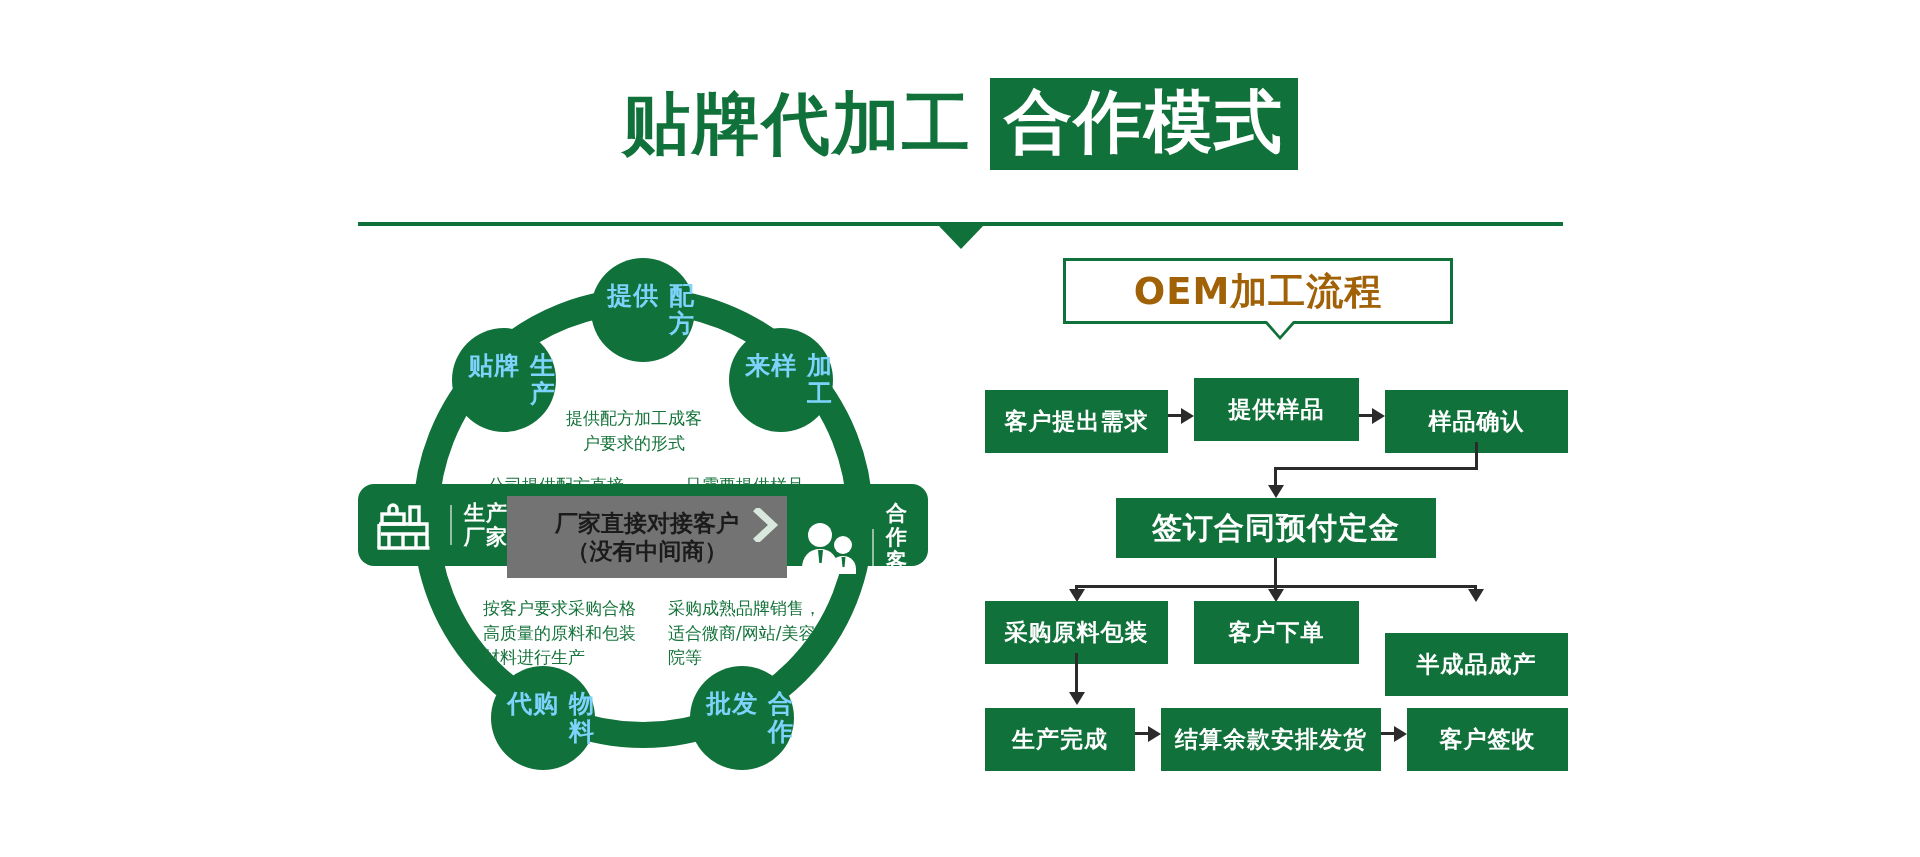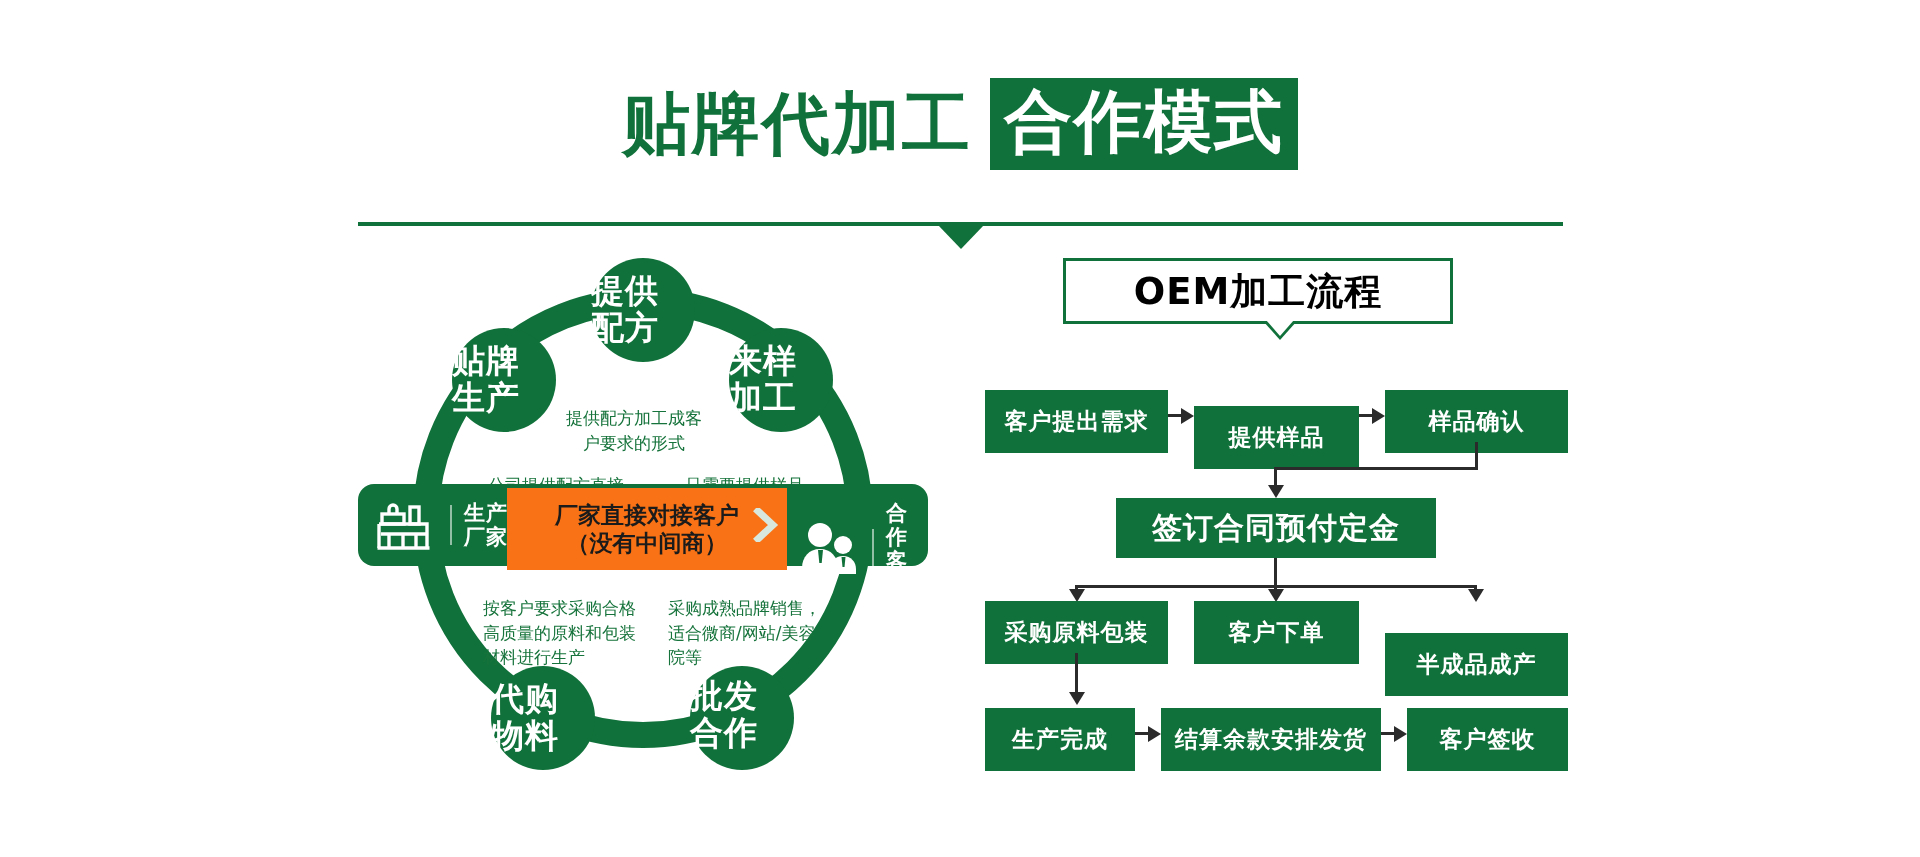--- a/index.html
+++ b/index.html
@@ -41,50 +41,50 @@
   #cycle { position: absolute; left: 358px; top: 258px; width: 570px; height: 520px; }
   #cycle-ring {
     position: absolute; left: 55px; top: 30px; width: 460px; height: 460px;
     border: 26px solid #11713a; border-radius: 50%;
   }
   
   .ring-mask { position: absolute; background: #ffffff; }
 
   .node {
     position: absolute; width: 104px; height: 104px; border-radius: 50%;
-    background: #11713a; color: #ffffff;
+    background: #11713a; color: #7dd3fc;
     display: flex; flex-direction: column; align-items: center; justify-content: center;
-    font-size: 33px; font-weight: 700; line-height: 1.12; letter-spacing: 1px;
-    text-align: left;
+    font-size: 25px; font-weight: 700; line-height: 1.12; letter-spacing: 1px;
+    text-align: right;
   }
   #node-top    { left: 233px; top: 0px; }
   #node-left   { left: 94px;  top: 70px; }
   #node-right  { left: 371px; top: 70px; }
   #node-bl     { left: 133px; top: 408px; }
-  #node-br     { left: 332px; top: 408px; font-family: Liberation Mono, monospace; }
+  #node-br     { left: 332px; top: 408px; }
 
   .desc {
     position: absolute; color: #16733b; font-size: 17px;
     line-height: 1.45; font-weight: 400; white-space: pre-line;
   }
   #desc-top   { left: 208px; top: 148px; text-align: center; }
   #desc-left  { left: 130px; top: 215px; }
   #desc-right { left: 327px; top: 215px; }
   #desc-bl    { left: 125px; top: 338px; }
   #desc-br    { left: 310px; top: 338px; }
 
   
   #center-bar {
     position: absolute; left: 0px; top: 226px; width: 570px; height: 82px;
     background: #11713a; border-radius: 16px;
     display: flex; align-items: center;
   }
   #center-white {
-    position: absolute; left: 149px; top: 4px; width: 280px; height: 82px;
-    background: #f97316; display: flex; align-items: center; justify-content: center;
+    position: absolute; left: 149px; top: 12px; width: 280px; height: 82px;
+    background: #737373; display: flex; align-items: center; justify-content: center;
     text-align: center;
   }
   #center-white .cw-text {
     color: #1b1b1b; font-size: 23px; font-weight: 700; line-height: 1.22; white-space: pre-line;
   }
   .chev { position: absolute; top: 24px; width: 30px; height: 34px; }
   #chev-left  { left: 151px; }
   #chev-right { left: 395px; }
 
   .side-block { position: absolute; top: 0; height: 82px; display: flex; align-items: center; }
@@ -99,21 +99,21 @@
 
   
   #flow { position: absolute; left: 985px; top: 258px; width: 590px; height: 520px; }
 
   #oem-badge {
     position: absolute; left: 78px; top: 0px; width: 390px; height: 66px;
     border: 3px solid #11713a; background: #fff;
     display: flex; align-items: center; justify-content: center;
   }
   #oem-badge .oem-text {
-    color: #000000; font-size: 37px; font-weight: 700; letter-spacing: 1px; line-height: 1;
+    color: #a16207; font-size: 37px; font-weight: 700; letter-spacing: 1px; line-height: 1;
   }
   #oem-notch {
     position: absolute; left: 50%; top: 63px; transform: translateX(-50%);
     width: 0; height: 0;
     border-left: 17px solid transparent; border-right: 17px solid transparent;
     border-top: 19px solid #11713a;
   }
   #oem-notch-inner {
     position: absolute; left: 50%; top: 62px; transform: translateX(-50%);
     width: 0; height: 0;
@@ -124,21 +124,21 @@
   .fbox {
     position: absolute; background: #11713a; color: #fff;
     display: flex; align-items: center; justify-content: center;
     font-size: 23px; font-weight: 700; letter-spacing: 1px;
     height: 63px;
   }
   .fbox.wide { font-size: 30px; height: 60px; }
 
   
   #b1 { left: 0px;   top: 132px; width: 183px; }
-  #b2 { left: 209px; top: 148px; width: 165px; }
+  #b2 { left: 209px; top: 120px; width: 165px; }
   #b3 { left: 400px; top: 132px; width: 183px; }
   
   #b4 { left: 131px; top: 240px; width: 320px; }
   
   #b5 { left: 0px;   top: 343px; width: 183px; }
   #b6 { left: 209px; top: 343px; width: 165px; }
   #b7 { left: 400px; top: 343px; width: 183px; margin-top: 32px; }
   
   #b8 { left: 0px;   top: 450px; width: 150px; }
   #b9 { left: 176px; top: 450px; width: 220px; }

